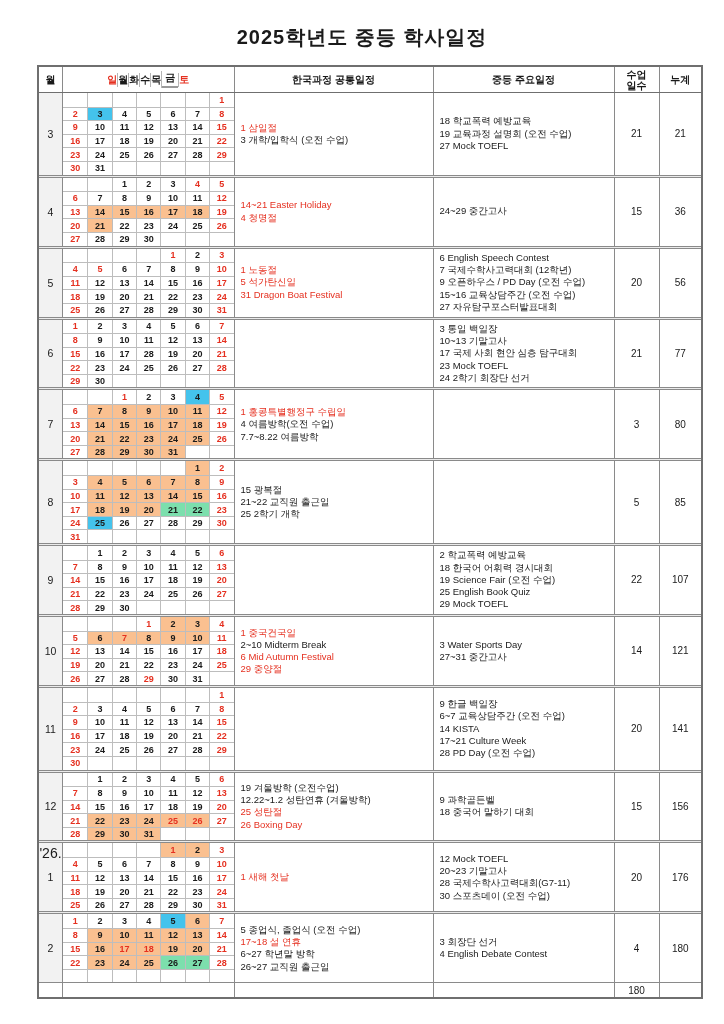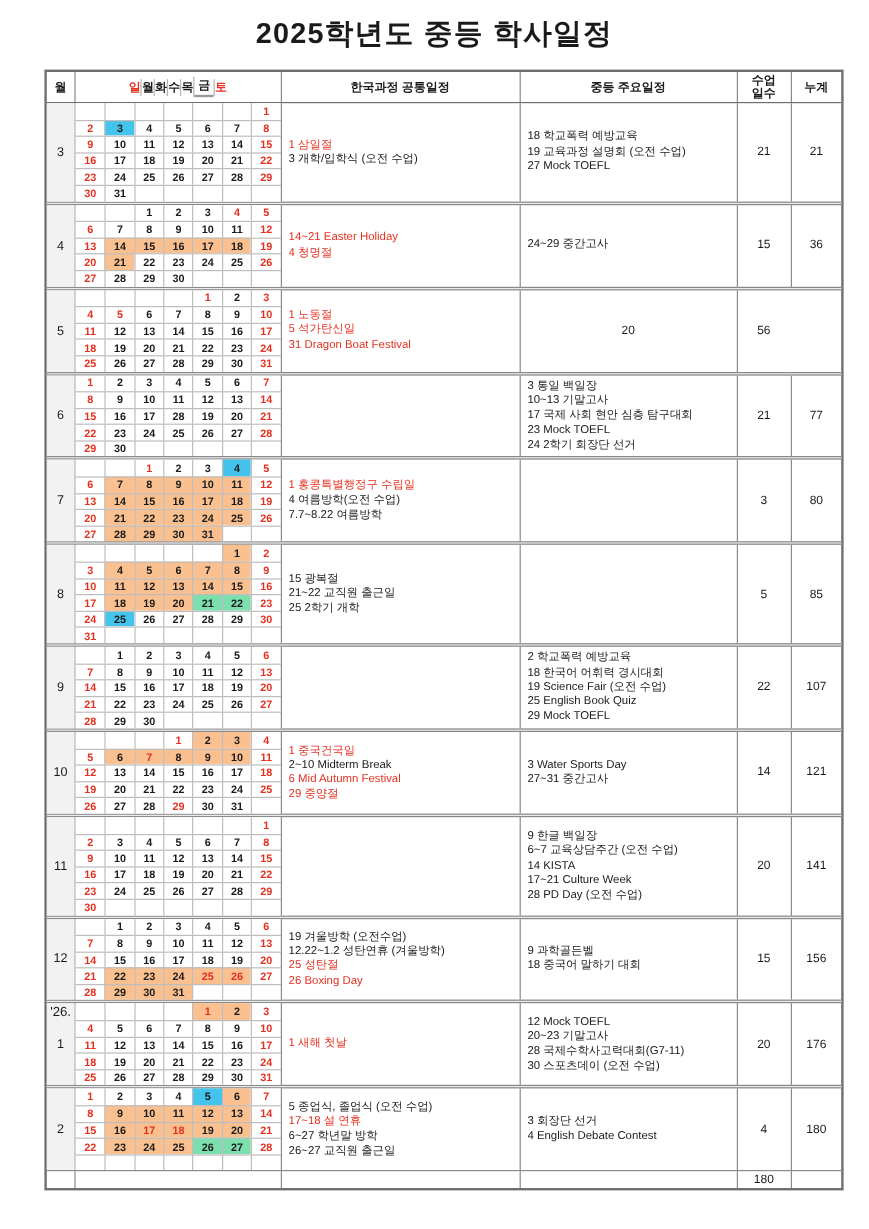--- a/index.html
+++ b/index.html
@@ -1,24 +1,24 @@
 <!DOCTYPE html>
 <html style="--red: #e53020; --orange: #fac090; --blue: #44c3ec; --green: #7cdfad;"><head>
 <meta charset="utf-8">
 <style>
   * { box-sizing: border-box; margin: 0; padding: 0; }
   html, body { width: 724px; background: #ffffff; font-family: "Liberation Sans", "DejaVu Sans", sans-serif; color: #1a1a1a; }
   body { height: 1024px; overflow: hidden; }
 
   .page-title {
     text-align: center;
-    font-size: 24px;
+    font-size: 20px;
     font-weight: bold;
     letter-spacing: 1px;
-    padding-top: 12px;
+    padding-top: 24px;
     margin-bottom: 14px;
   }
 
   .cal-table {
     margin-left: 37px;
     width: 666px;
     border: 2px solid #6f6f6f;
     background: #fff;
   }
 
@@ -42,21 +42,21 @@
   .day-header.red { color: var(--red); }
   .fri-underline { border-bottom: 2px solid #9a9a9a; padding: 0 3px 1px 3px; }
   .two-line { line-height: 11px; }
 
   
   .month-label {
     background: #f2f2f2;
     display: flex; flex-direction: column; align-items: center; justify-content: center;
     font-size: 10.5px; font-weight: normal; position: relative;
   }
-  .label-top { position: absolute; top: 2px; left: 0; right: 0; text-align: center; font-size: 11px; }
+  .label-top { position: absolute; top: 2px; left: 0; right: 0; text-align: center; font-size: 14px; }
 
   .calendar { display: grid; grid-template-columns: repeat(7, 1fr); grid-auto-rows: 13.6px; align-content: start; }
   .day {
     display: flex; align-items: center; justify-content: center;
     font-size: 9px; font-weight: bold;
     border-left: 1px solid #bdbdbd; border-top: 1px solid #bdbdbd;
     background: #fff;
   }
   .day:nth-child(7n+1) { border-left: none; }
   .day:nth-child(-n+7) { border-top: none; }
@@ -266,20 +266,27 @@
           <div class="day">28</div>
           <div class="day">29</div>
           <div class="day">30</div>
           <div class="day red">31</div>
         </div>
         <div class="cell events">
           <div class="event-line red">1 노동절</div>
           <div class="event-line red">5 석가탄신일</div>
           <div class="event-line red">31 Dragon Boat Festival</div>
         </div>
+        <div class="cell events">
+          <div class="event-line">6 English Speech Contest</div>
+          <div class="event-line">7 국제수학사고력대회 (12학년)</div>
+          <div class="event-line">9 오픈하우스 / PD Day (오전 수업)</div>
+          <div class="event-line">15~16 교육상담주간 (오전 수업)</div>
+          <div class="event-line">27 자유탐구포스터발표대회</div>
+        </div>
         <div class="cell num-cell">20</div>
         <div class="cell num-cell">56</div>
       </div>
       <div class="separator"></div>
       <div class="grid-row month-row">
         <div class="cell month-label">
           <div class="label-num">6</div>
         </div>
         <div class="cell calendar">
           <div class="day red">1</div>

